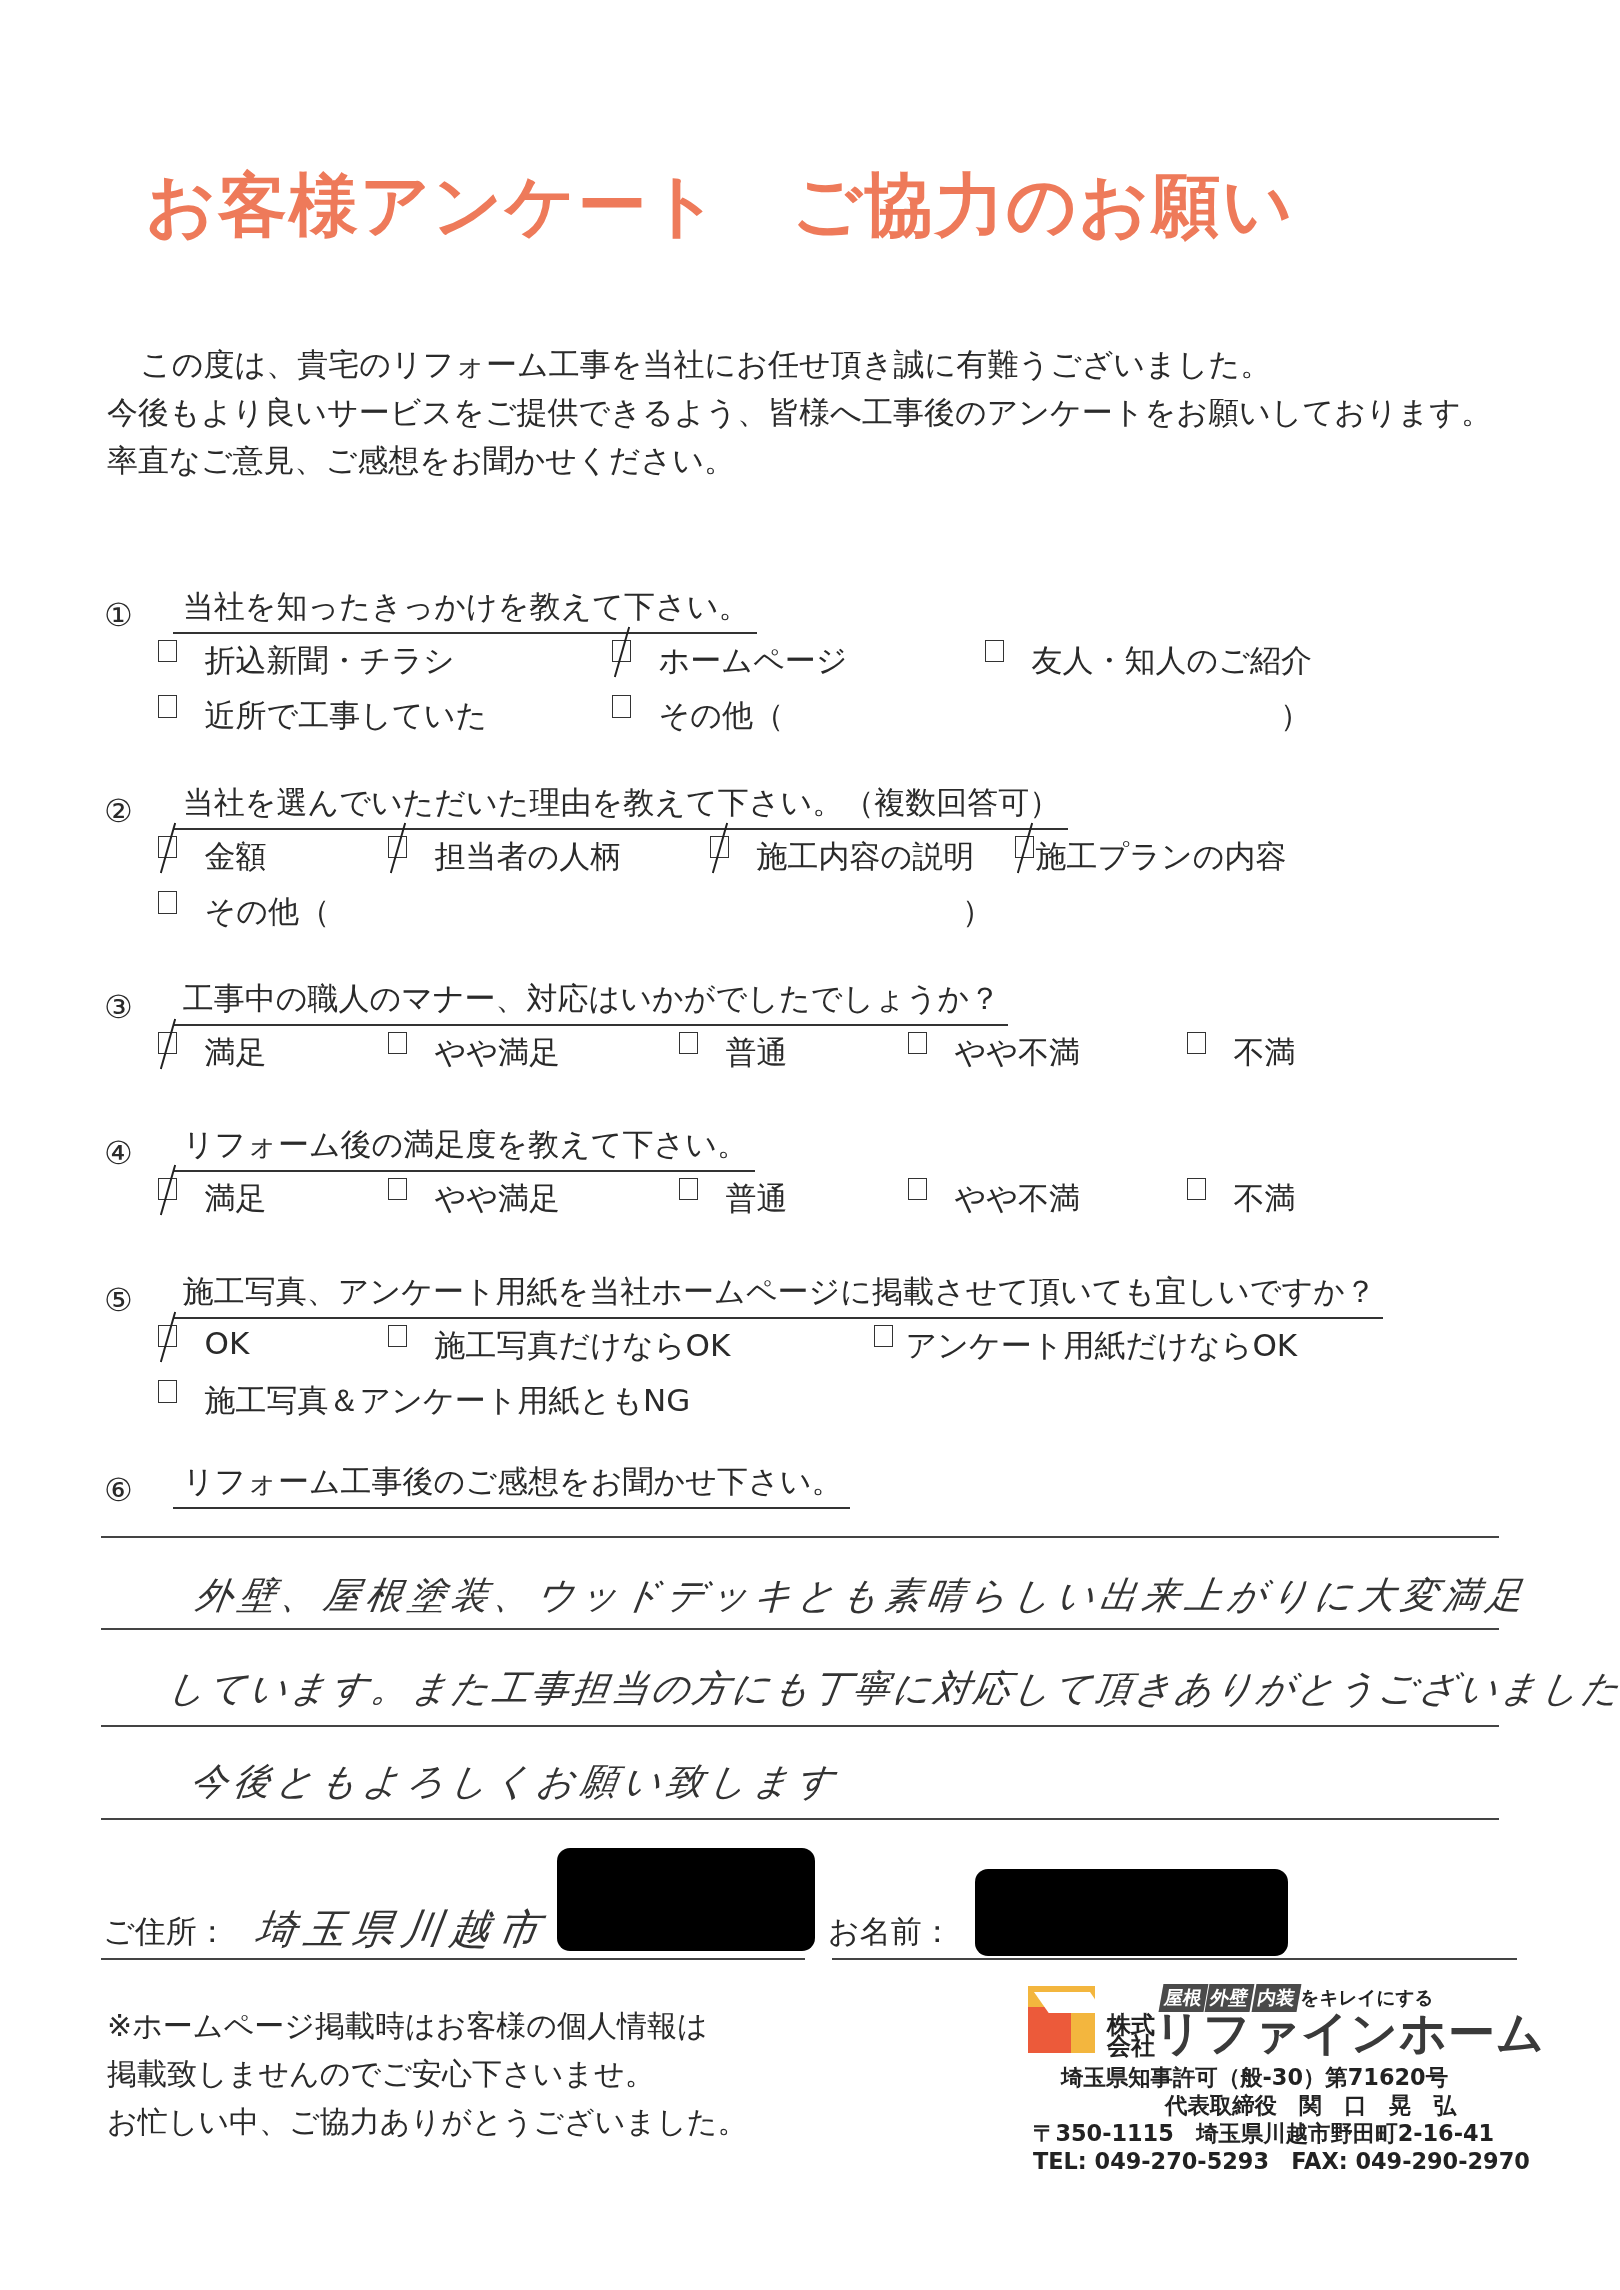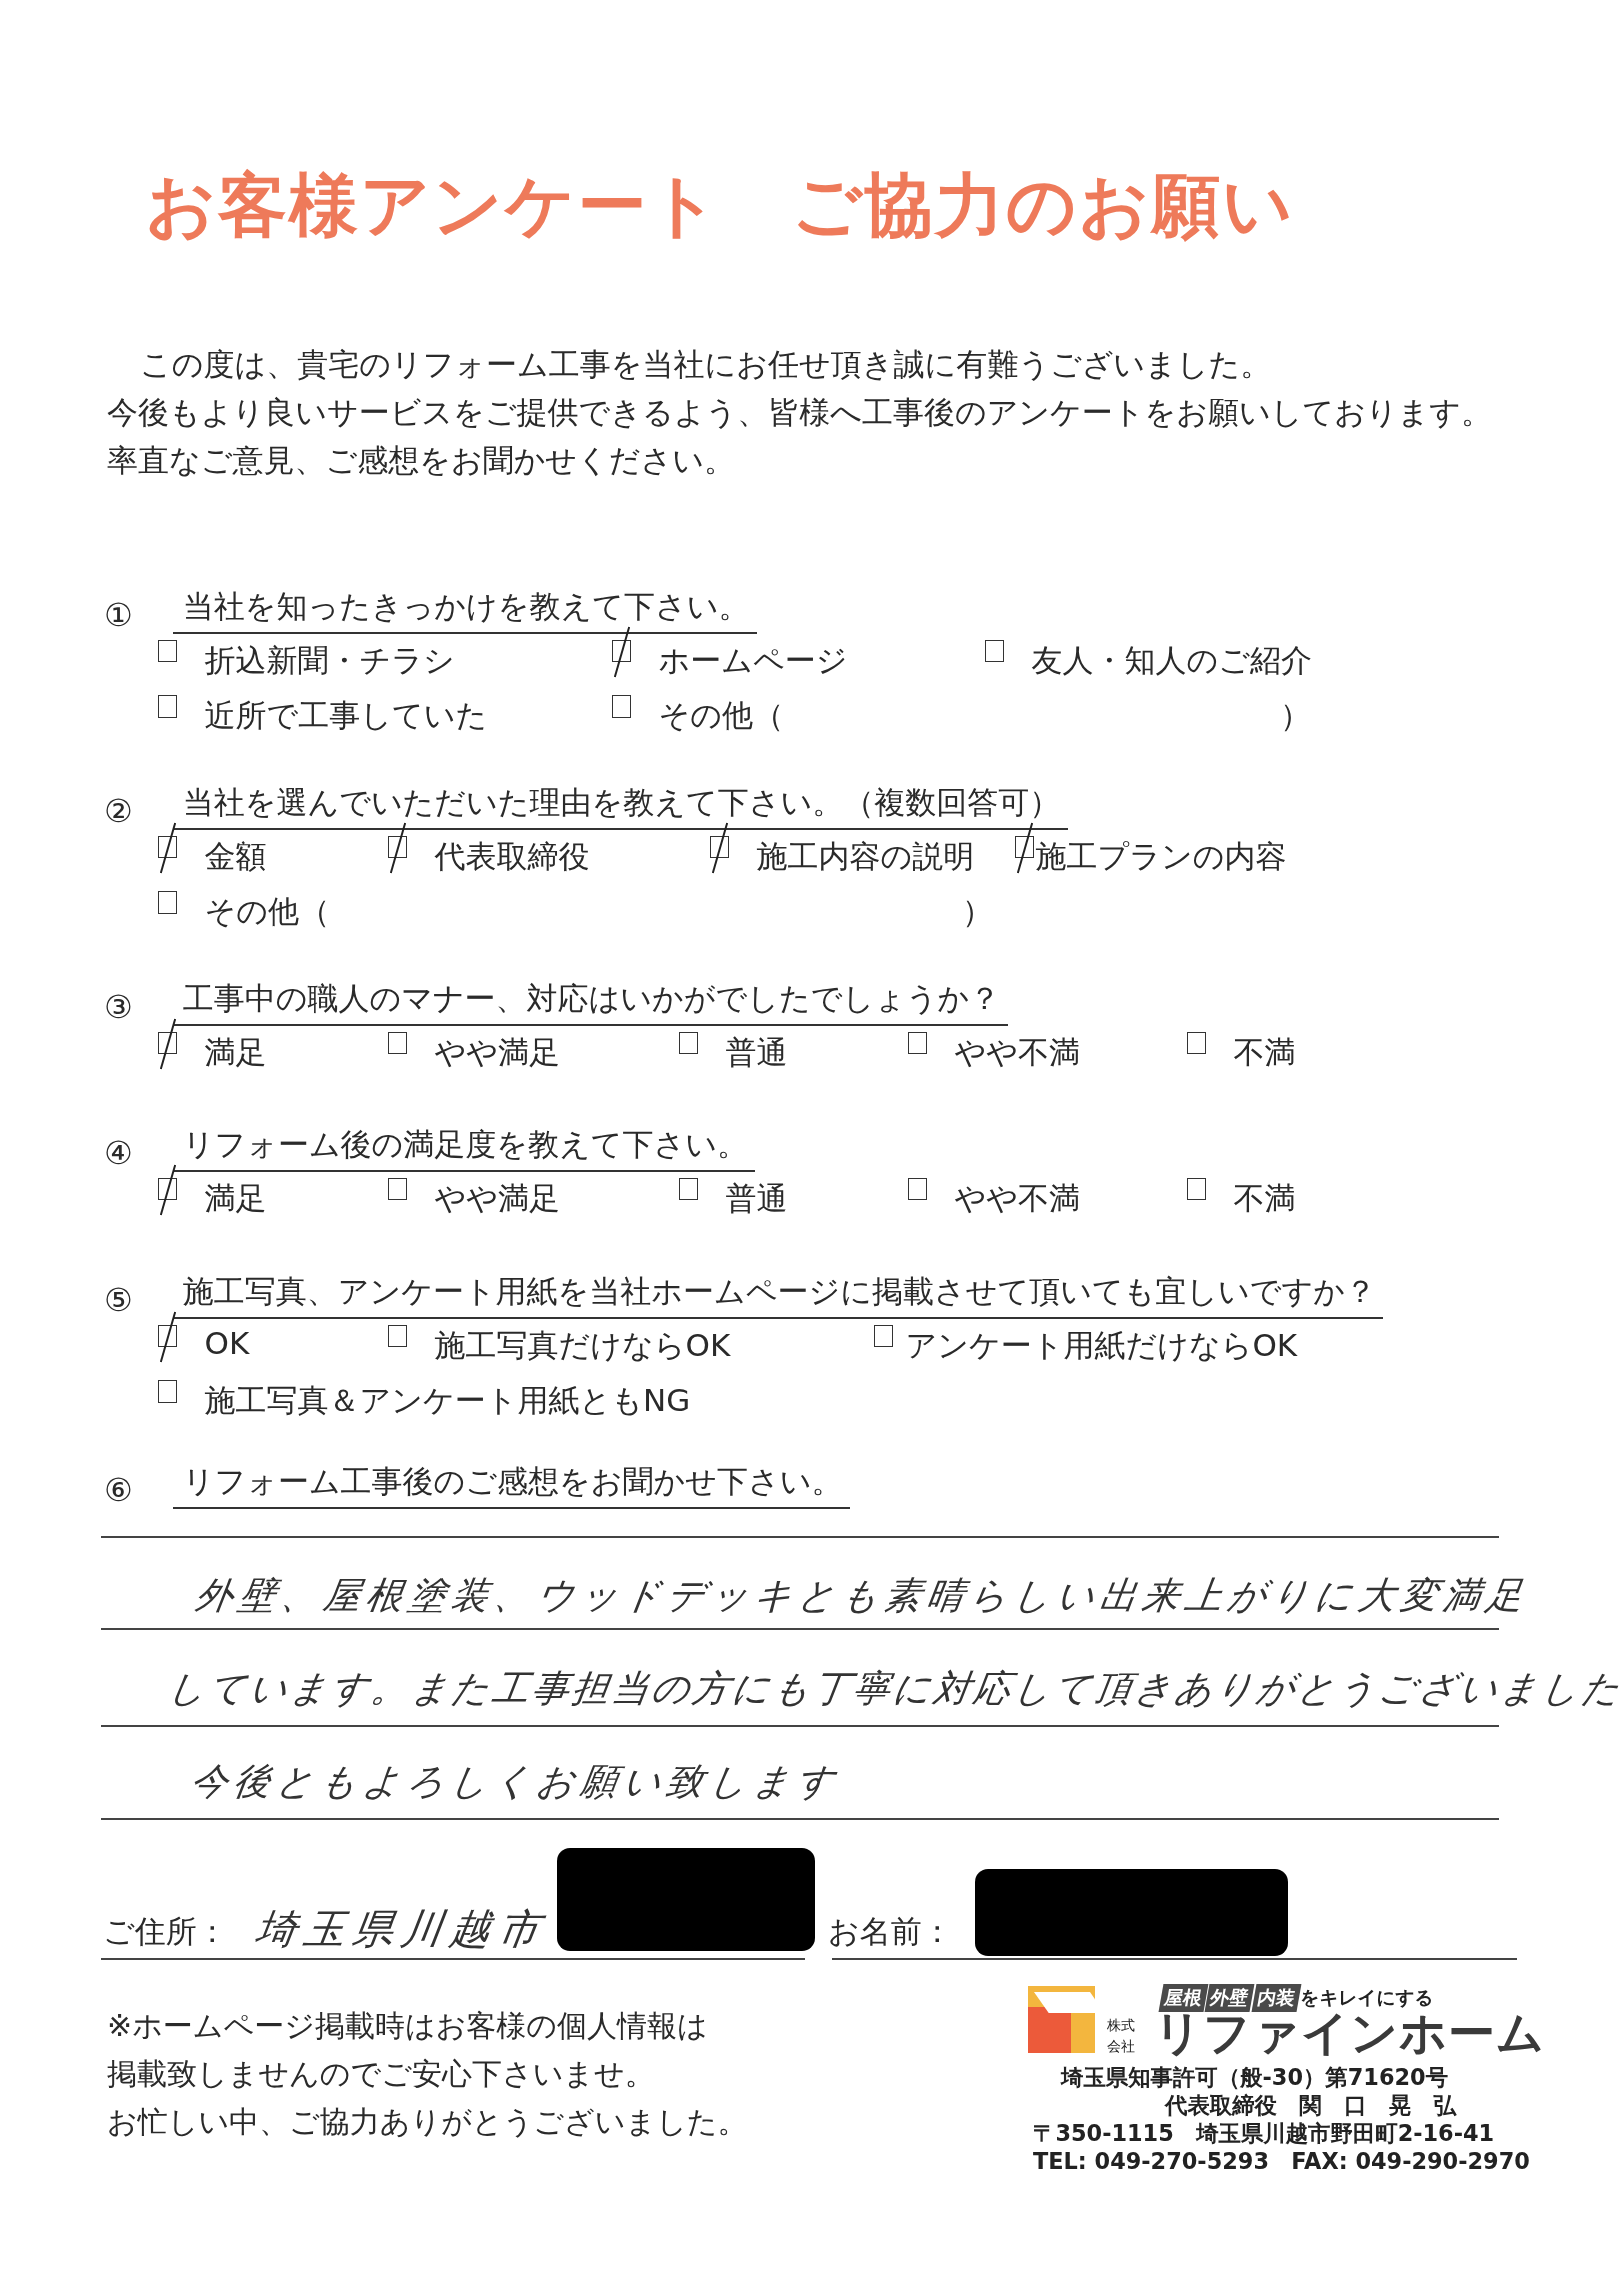--- a/index.html
+++ b/index.html
@@ -42,21 +42,21 @@
   .label { font-size: 31px; color: #2a2a2a; }
   .redact { position: absolute; background: #000; border-radius: 13px; }
 
   .note { left: 107px; top: 2002px; font-size: 30px; line-height: 48px; color: #2a2a2a; }
 
   .logo-mark { left: 1028px; top: 1986px; width: 67px; height: 67px; background: #f3b63e; overflow: hidden; }
   .logo-mark .r { position: absolute; left: 0; top: 20.5px; width: 43px; height: 47px; background: #ec5a3a; }
   .logo-mark .w { position: absolute; left: 5.6px; top: 5.6px; width: 56px; height: 20.5px; background: #fff; transform: skewX(35deg); transform-origin: left top; }
   .tag { font-size: 18.6px; font-weight: bold; }
   .tag span.box { background: #4a4a4a; color: #fff; padding: 0.9px 3.7px; margin-right: 1.9px; display: inline-block; transform: skewX(-10deg); }
-  .company-small { font-size: 14px; font-weight: normal; line-height: 20.5px; }
+  .company-small { font-size: 24px; font-weight: bold; line-height: 20.5px; }
   .company-big { font-size: 47px; font-weight: bold; color: #3a3a3a; letter-spacing: 0.9px; }
   .cinfo { font-weight: bold; font-size: 22.4px; color: #222; white-space: nowrap; }
 </style>
 </head>
 <body>
 
 <div class="abs title">お客様アンケート　ご協力のお願い</div>
 
 <div class="abs intro">
   <div class="l0">この度は、貴宅のリフォーム工事を当社にお任せ頂き誠に有難うございました。</div>
@@ -101,21 +101,21 @@
     <span class="q-num">②</span>
     <span class="q-title">当社を選んでいただいた理由を教えて下さい。（複数回答可）</span>
   </div>
   <div class="opts">
     <div class="opt" style="left:54px;">
         <span class="cb checked"></span>
         <span>金額</span>
       </div>
     <div class="opt" style="left:284px;">
         <span class="cb checked"></span>
-        <span>代表取締役</span>
+        <span>担当者の人柄</span>
       </div>
     <div class="opt" style="left:606px;">
         <span class="cb checked"></span>
         <span>施工内容の説明</span>
       </div>
     <div class="opt" style="left:911px;">
         <span class="cb checked tight"></span>
         <span>施工プランの内容</span>
       </div>
   </div>

